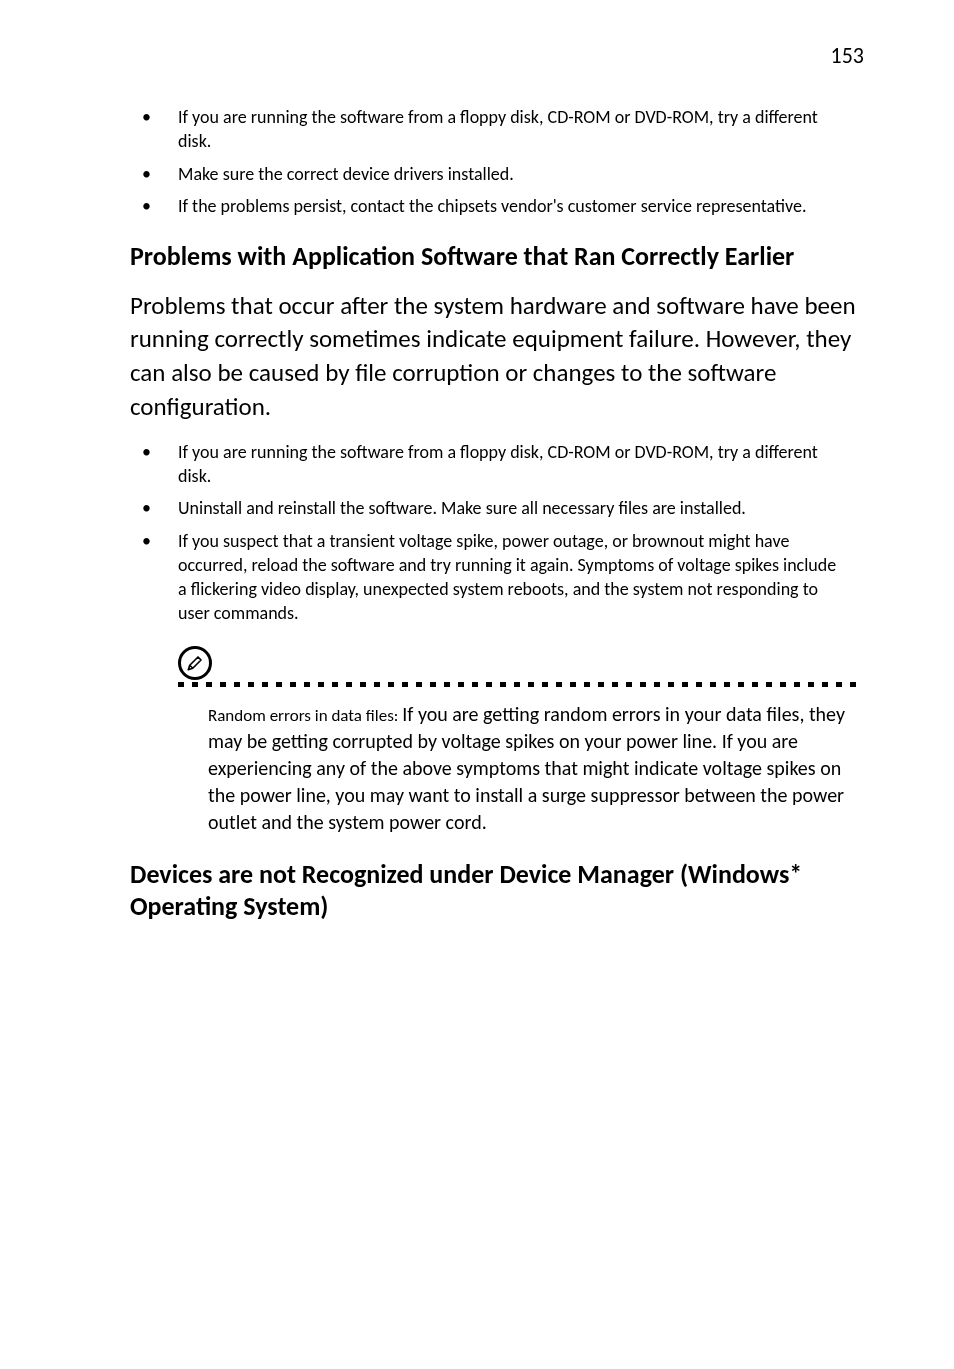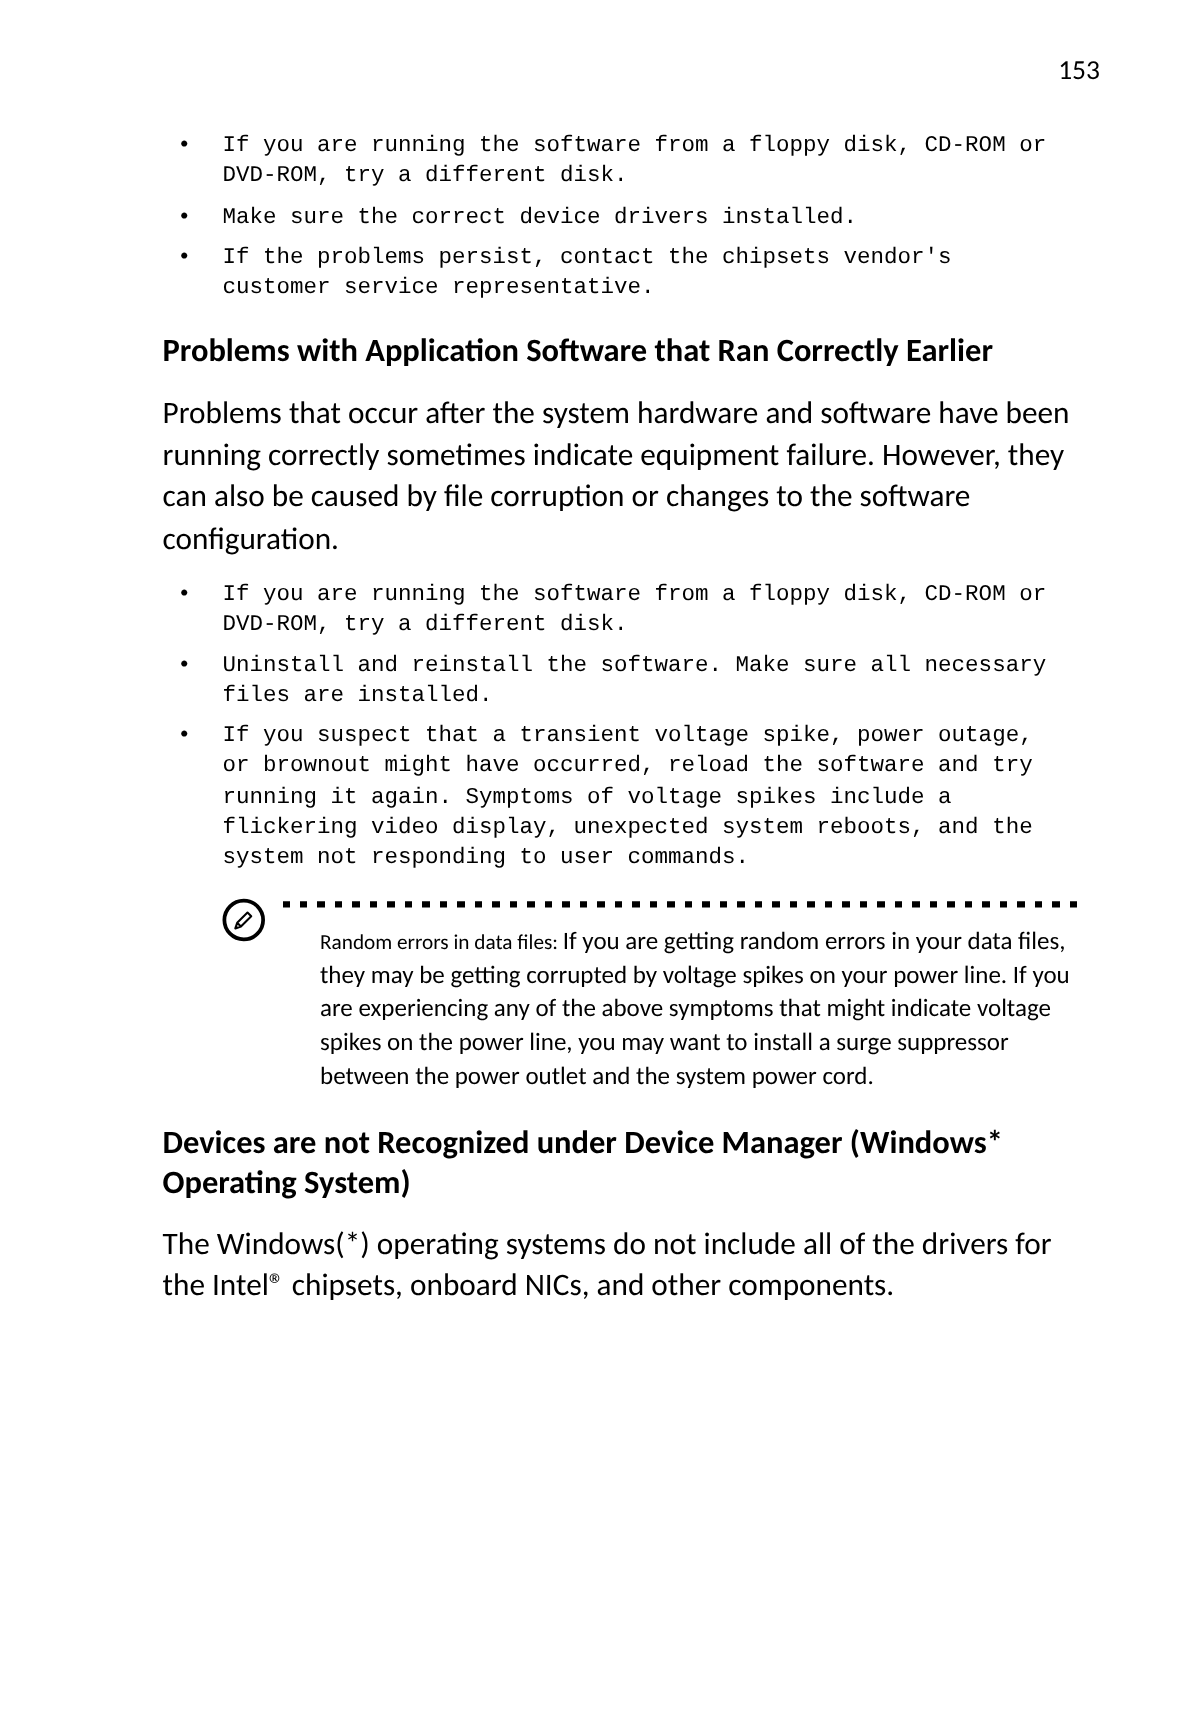--- a/index.html
+++ b/index.html
@@ -10,32 +10,31 @@
     width: 954px;
     height: 1369px;
     position: relative;
   }
   .page {
     padding: 50px 90px 50px 130px;
   }
   .page-number {
     position: absolute;
     top: 42px;
-    right: 74px;
+    right: 90px;
     font-size: 22px;
     font-weight: 400;
   }
   .content {
     margin-top: 55px;
   }
   ul.bullets {
     list-style: none;
     padding: 0;
     margin: 0 16px 20px 0;
-    font-family: Liberation Mono, monospace;
   }
   ul.bullets li {
     position: relative;
     padding-left: 48px;
     margin-bottom: 8px;
     font-size: 18px;
     line-height: 1.35;
   }
   ul.bullets li::before {
     content: "•";
@@ -52,20 +51,21 @@
   }
   p.body {
     font-size: 25px;
     line-height: 1.35;
     margin-bottom: 16px;
   }
   .note-block {
     display: flex;
     align-items: flex-start;
     margin: 10px 0 22px 48px;
+    flex-direction: column;
   }
   .note-icon {
     flex: 0 0 auto;
     width: 34px;
     height: 34px;
     border: 3px solid #000;
     border-radius: 50%;
     display: flex;
     align-items: center;
     justify-content: center;
@@ -126,16 +126,15 @@
       <div class="note-text-wrap">
         <div class="dash-rule"></div>
         <p class="note-text">
           <span class="note-lead">Random errors in data files:  </span><span>If you are getting random errors in your data files, they may be getting corrupted by voltage spikes on your power line.  If you are experiencing any of the above symptoms that might indicate voltage spikes on the power line, you may want to install a surge suppressor between the power outlet and the system power cord.</span>
         </p>
       </div>
     </div>
 
     <h2 class="section-heading">Devices are not Recognized under Device Manager (Windows* Operating System)</h2>
 
-    <p class="body">The Windows(*) operating systems do not include all of the drivers for the Intel® chipsets, onboard NICs, and other components.</p>
 
   </div>
 </div>
 
 </body></html>

